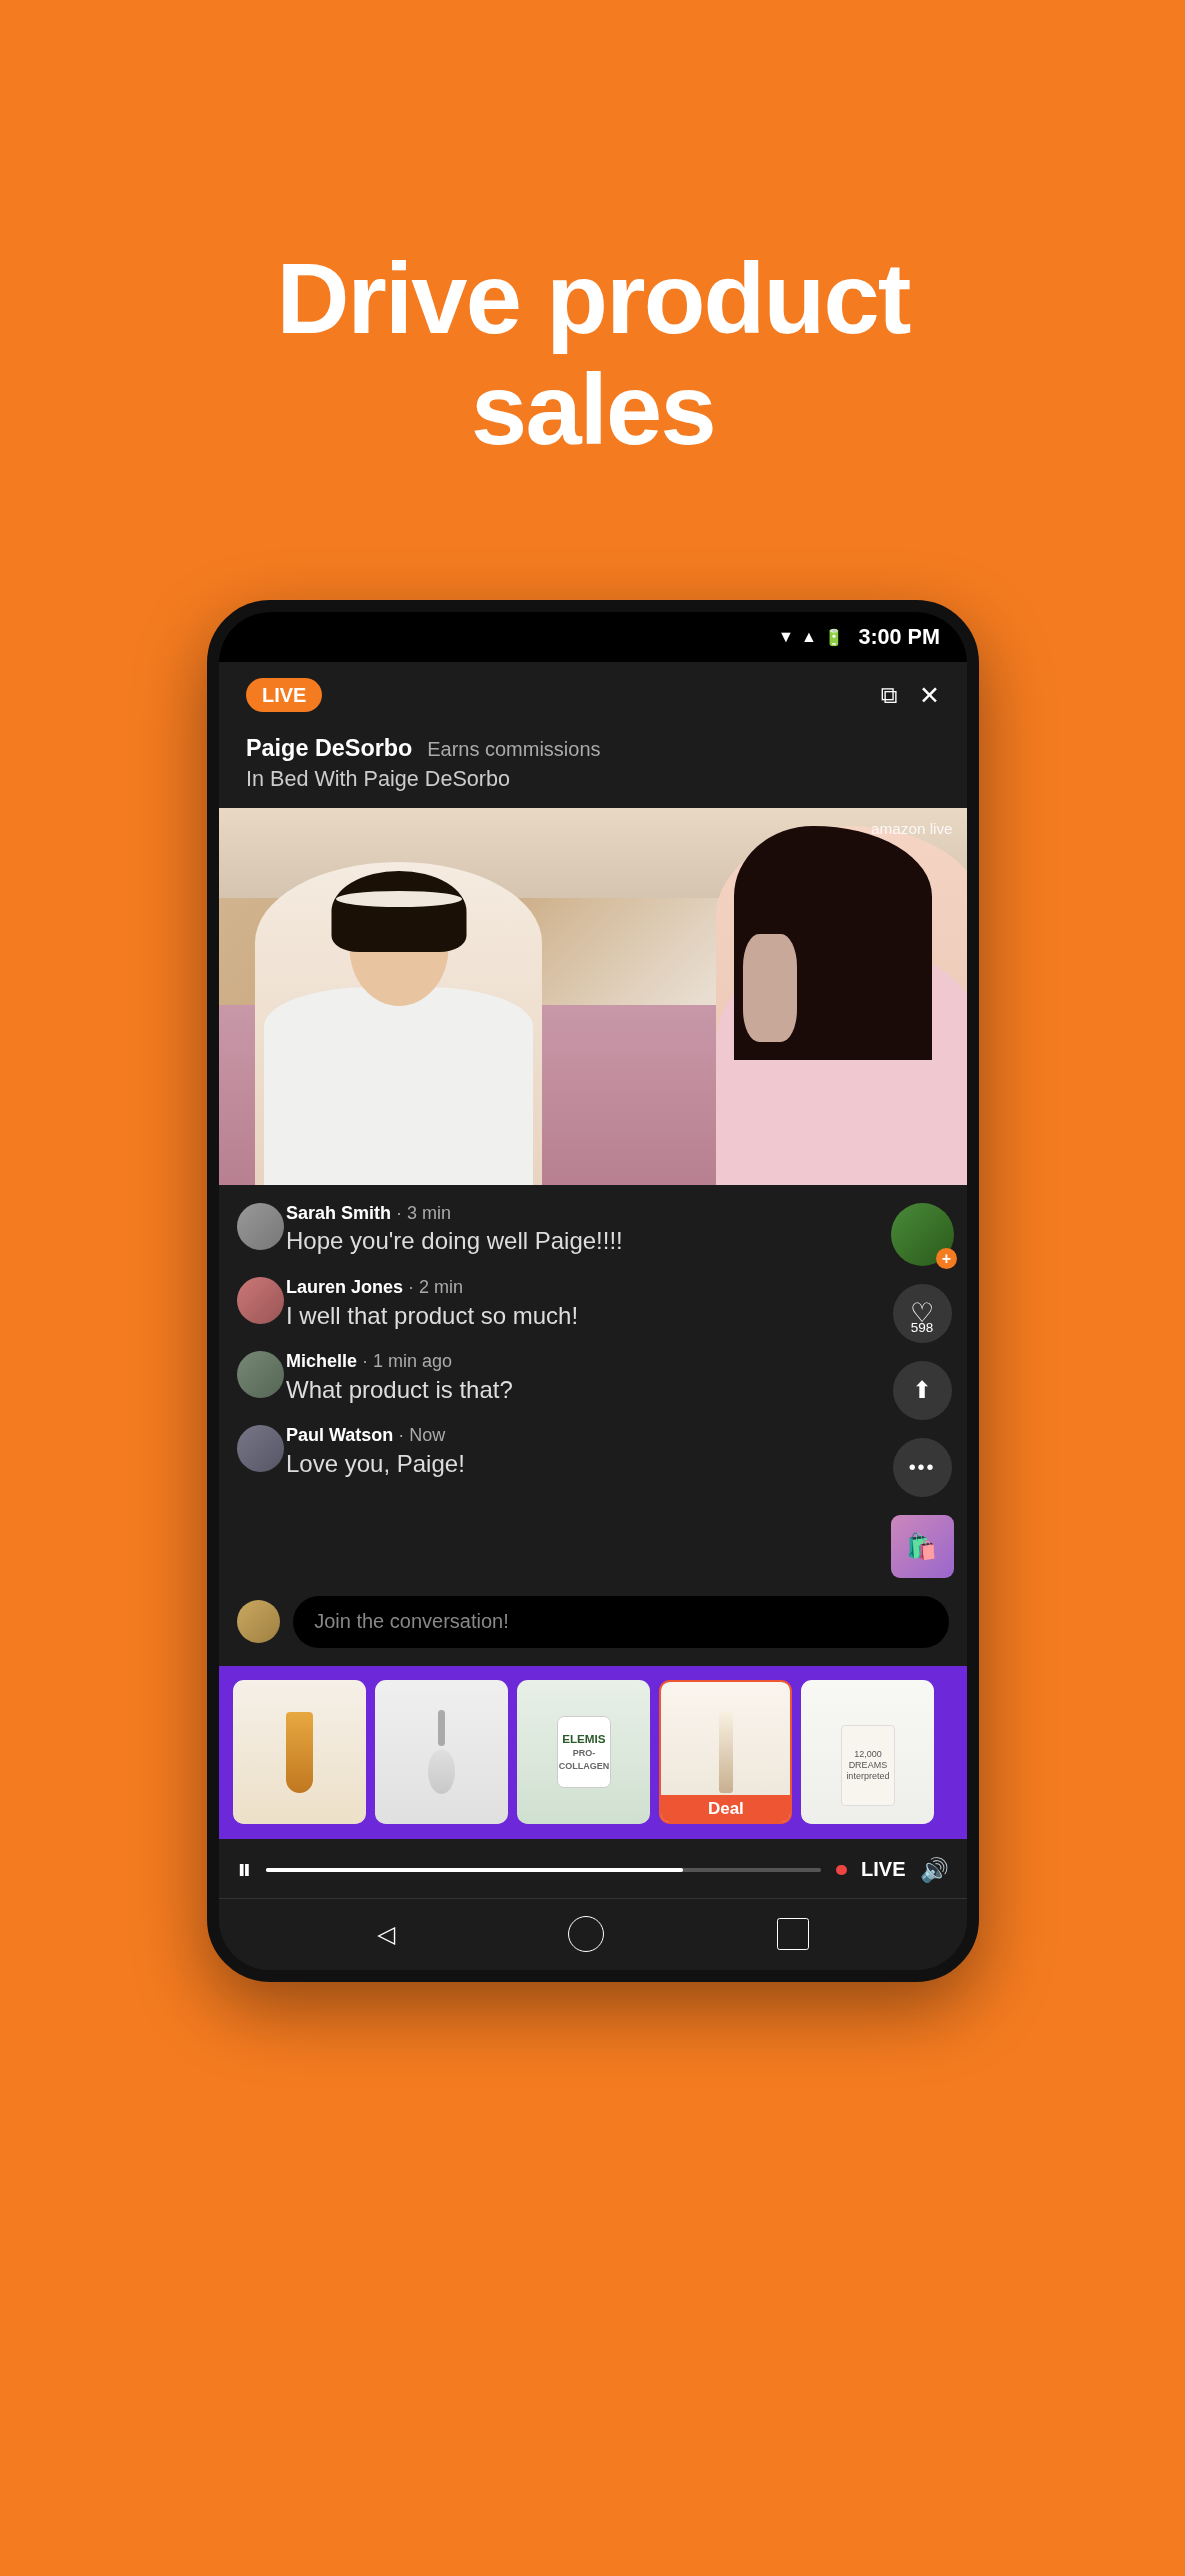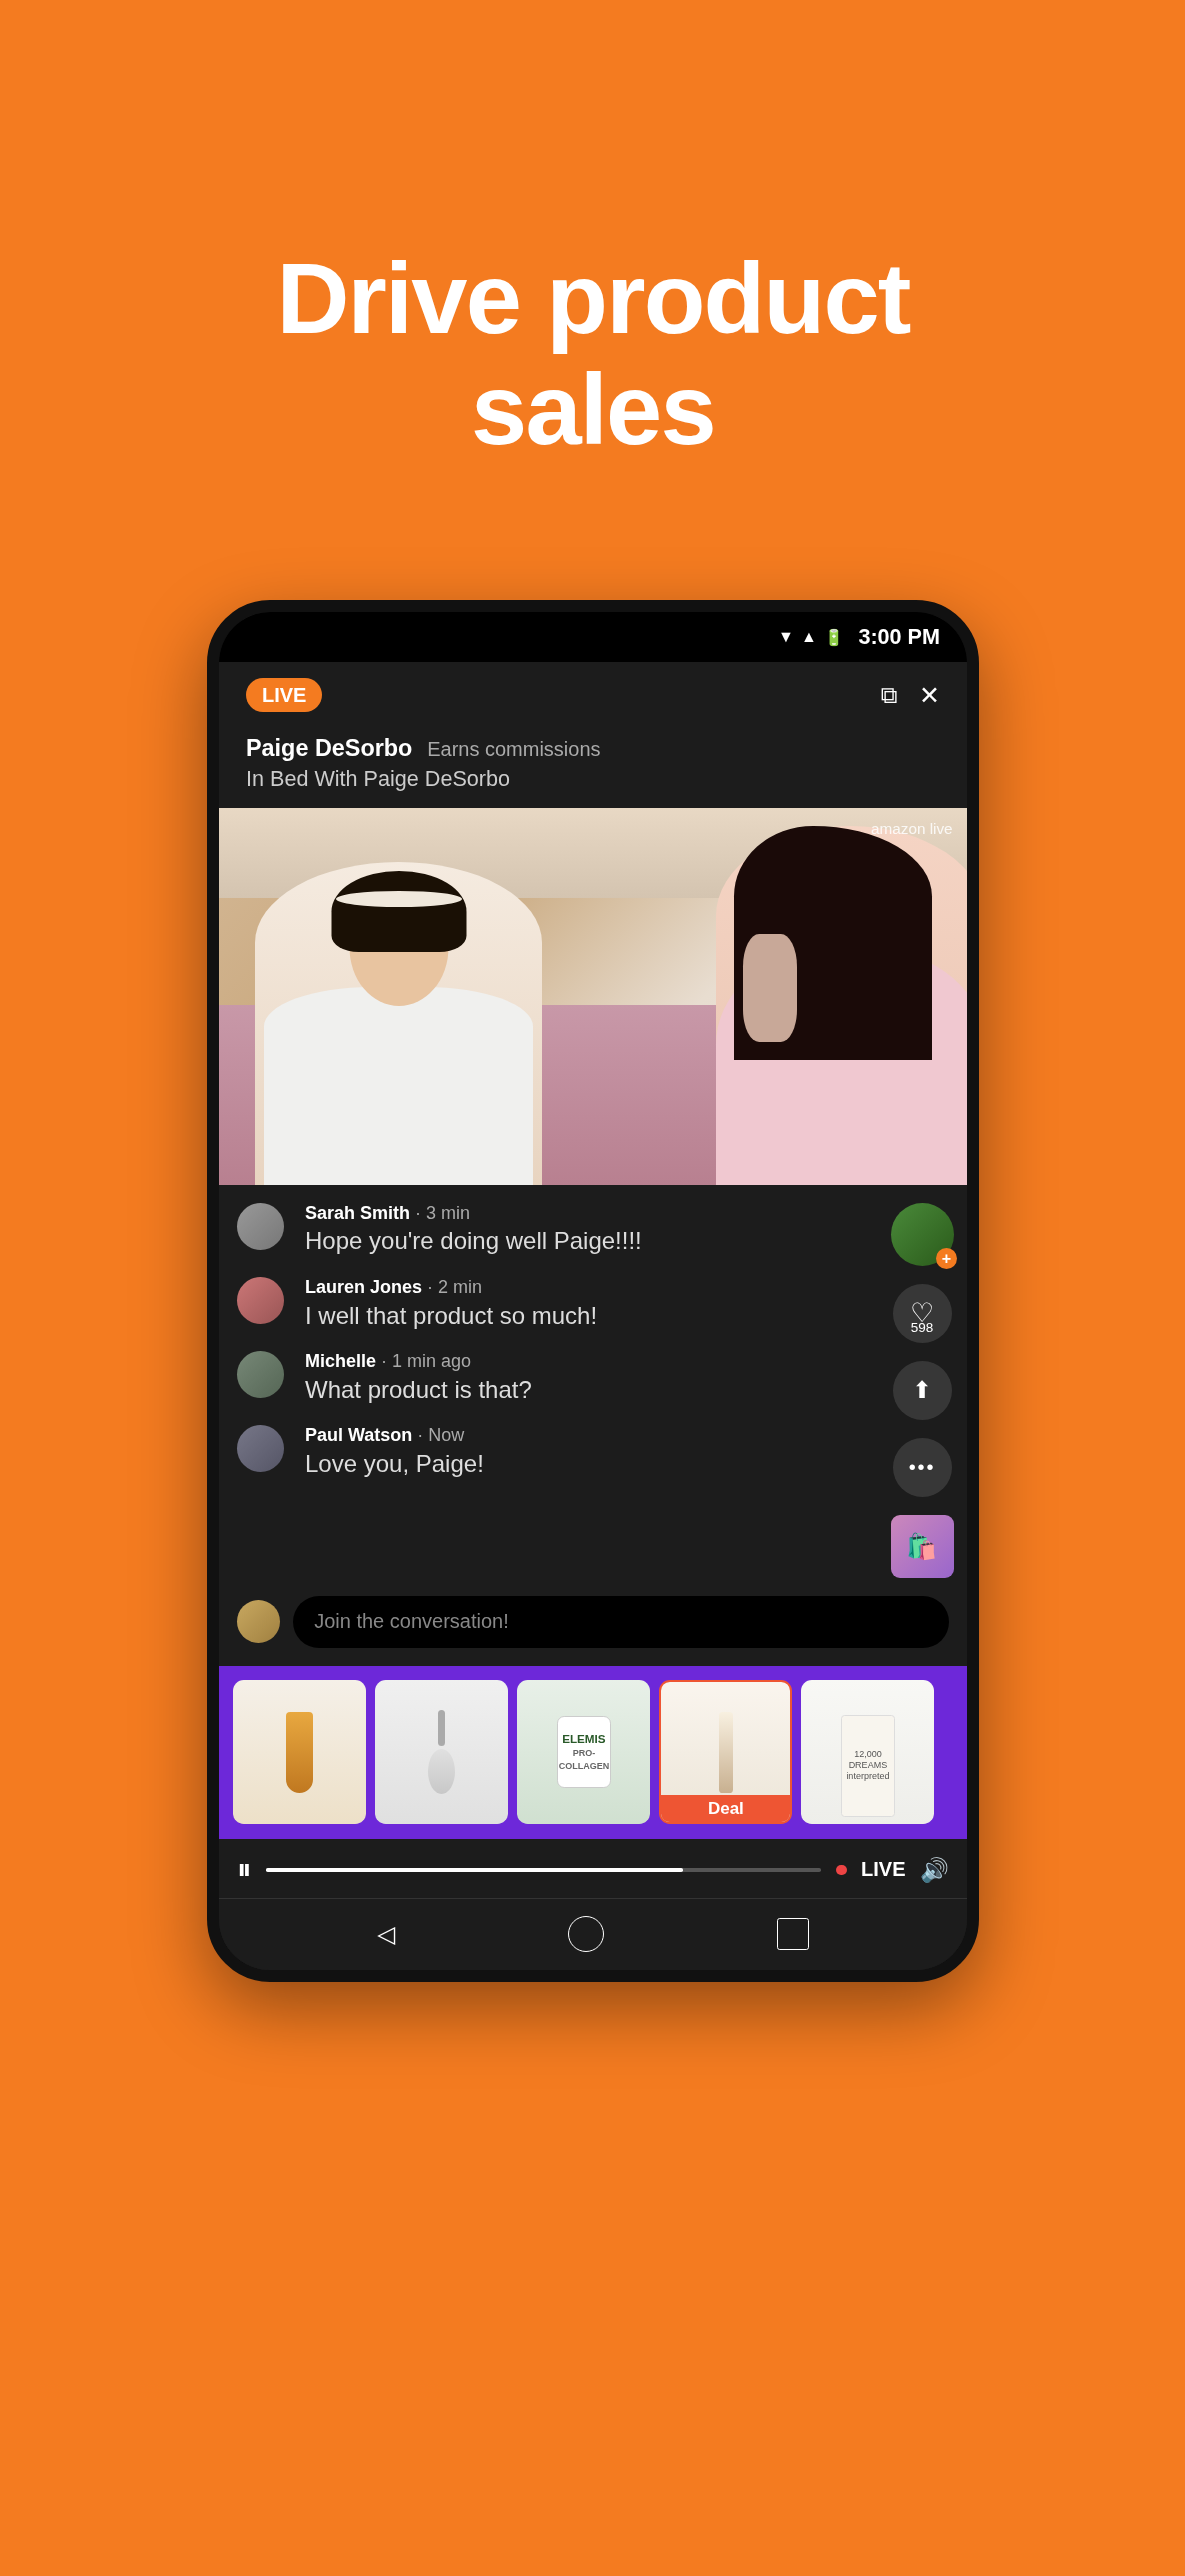--- a/index.html
+++ b/index.html
@@ -132,21 +132,21 @@
       position: relative;
     }
     .comments-list {
       flex: 1;
       padding: 0 18px;
     }
     .comment-item {
       display: flex;
       align-items: flex-start;
       margin-bottom: 21.6px;
-      gap: 21px;
+      gap: 2px;
     }
     .comment-avatar {
       width: 47px;
       height: 47px;
       border-radius: 50%;
       flex-shrink: 0;
       background: #666;
     }
     .comment-avatar.av1 { background: linear-gradient(135deg, #aaa, #888); }
     .comment-avatar.av2 { background: linear-gradient(135deg, #c77, #955); }
@@ -535,21 +535,21 @@
 
       <div class="product-tile prod4 active-deal">
         <div class="prod-inner">
           <div style="width:14.4px;height:81px;background:linear-gradient(180deg,#f8f0e0,#c8b090);border-radius:3.6px;"></div>
         </div>
         <div class="deal-badge">Deal</div>
       </div>
 
       <div class="product-tile prod5">
         <div class="prod-inner">
-          <div style="width:72px;height:102px;background:#f8f5ee;border:0.9px solid #ddd;border-radius:3.6px;display:flex;align-items:center;justify-content:center;font-size:9px;color:#555;text-align:center;line-height:1.2;padding:2px;margin-top:27px;">12,000<br>DREAMS<br>interpreted</div>
+          <div style="width:72px;height:81px;background:#f8f5ee;border:0.9px solid #ddd;border-radius:3.6px;display:flex;align-items:center;justify-content:center;font-size:9px;color:#555;text-align:center;line-height:1.2;padding:2px;margin-top:27px;">12,000<br>DREAMS<br>interpreted</div>
         </div>
       </div>
 
     </div>
 
     <div class="playback-bar">
       <span class="play-pause-btn">⏸</span>
       <div class="progress-track">
         <div class="progress-fill"></div>
       </div>

